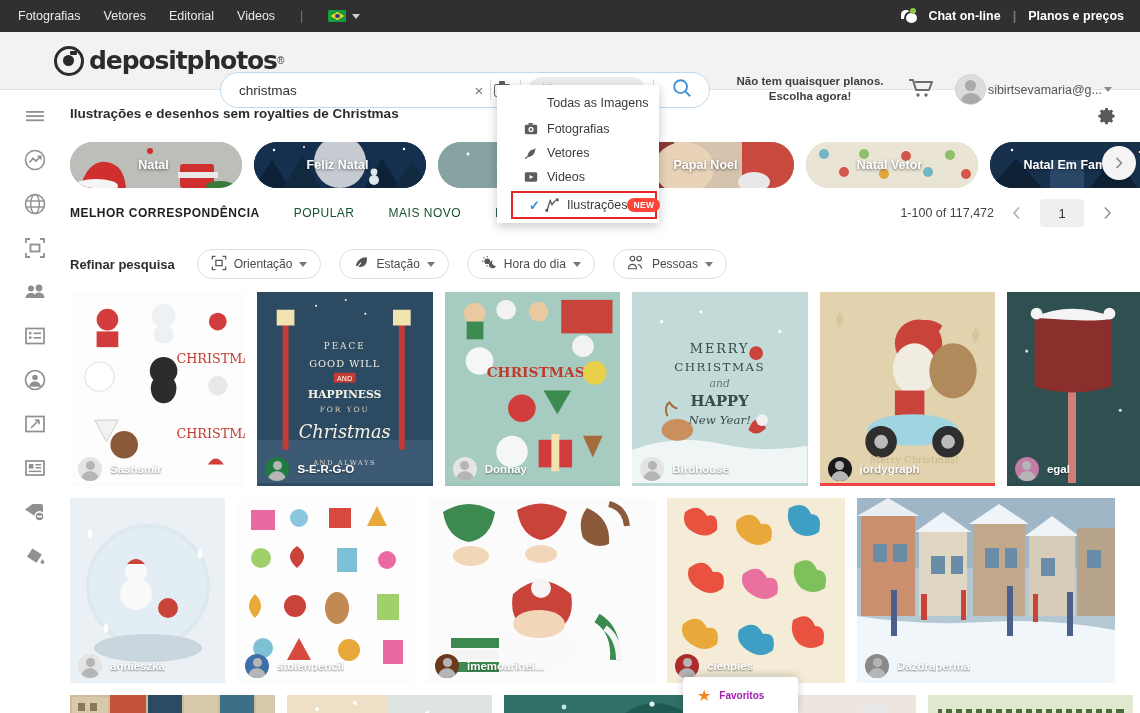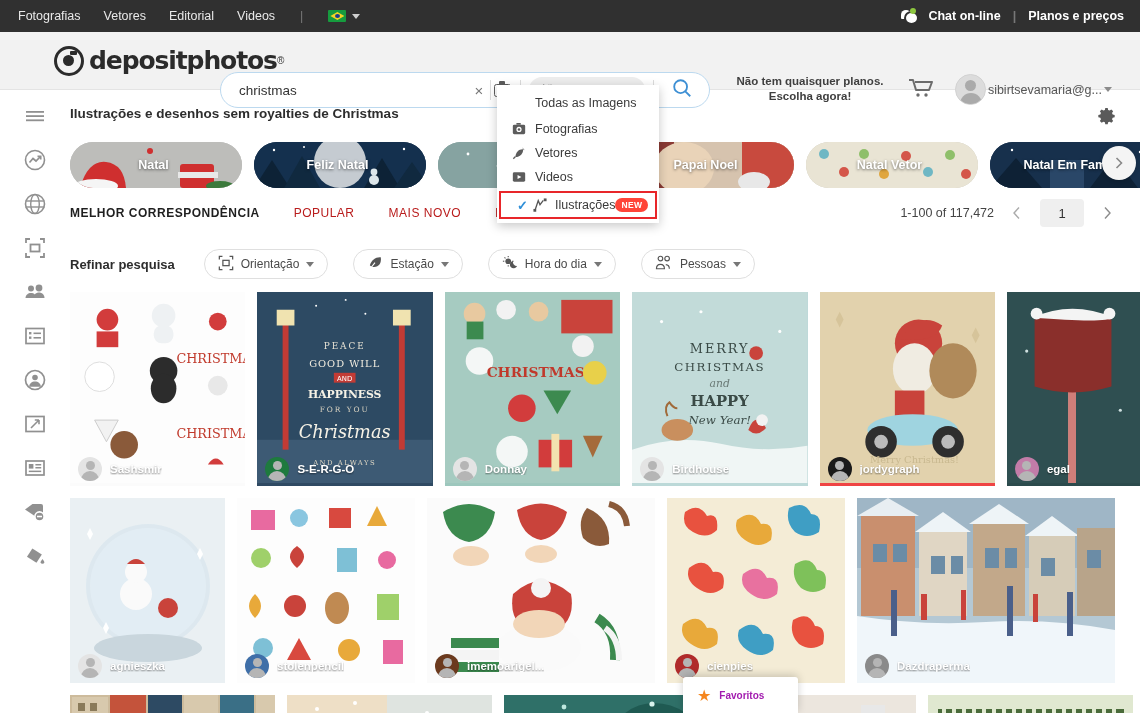--- a/index.html
+++ b/index.html
@@ -153,21 +153,21 @@
     content:""; position:absolute; left:4px; top:18px;
     width:22px; height:16px; border-radius:11px 11px 0 0; background:#aaa;
   }
   .user-email { font-size: 12.5px; color: #555; }
 
   
   .dropdown {
     position: absolute; left: 497px; top: 85px; width: 162px;
     background: #fff; z-index: 80;
     box-shadow: 0 3px 10px rgba(0,0,0,.22);
-    padding: 6px 0 4px 0;
+    padding: 6px 0 4px 12px;
   }
   .dd-item {
     height: 24px; display: flex; align-items: center;
     font-size: 12.5px; color: #3b3b3b; padding-left: 14px; cursor: pointer;
     position: relative;
   }
   .dd-item .dd-ico {
     width: 16px; margin-right: 8px; display: flex;
     align-items: center; justify-content: center;
   }
@@ -224,42 +224,42 @@
     align-items: center; justify-content: center; cursor: pointer;
     box-shadow: 0 1px 4px rgba(0,0,0,.16); z-index: 20;
   }
 
   
   .tabs {
     position: absolute; left: 0; top: 104px; height: 38px;
     display: flex; align-items: center; gap: 34px;
   }
   .tab {
-    font-size: 12px; letter-spacing: .5px; color: #b91c1c; cursor: pointer;
+    font-size: 12px; letter-spacing: .5px; color: #14532d; cursor: pointer;
     text-transform: uppercase;
   }
   .tab.active { color: #1f1f1f; font-weight: bold; }
   .pager {
     position: absolute; right: 20px; top: 104px; height: 38px;
     display: flex; align-items: center; gap: 10px; font-size: 12.5px; color: #444;
   }
   .pg-btn {
     width: 26px; height: 26px; display: flex; align-items: center;
     justify-content: center; color: #999; cursor: pointer; font-size: 16px;
   }
   .pg-num {
     min-width: 44px; height: 28px; background: #efefef; border-radius: 4px;
     display: flex; align-items: center; justify-content: center;
     font-size: 13px; color: #333; cursor: pointer;
   }
 
   
   .refine {
     position: absolute; left: 0; top: 152px; height: 44px;
-    display: flex; align-items: center; gap: 25px; text-align: right;
+    display: flex; align-items: center; gap: 18px; text-align: right;
   }
   .refine-label { font-size: 13px; font-weight: bold; color: #2d2d2d; margin-right: 4px; }
   .rchip {
     height: 30px; border: 1px solid #dfdfdf; border-radius: 15px;
     display: flex; align-items: center; gap: 7px; padding: 0 13px;
     font-size: 12px; color: #4a4a4a; cursor: pointer; background:#fff;
   }
 
   
   .grid { position: absolute; left: 0; top: 202px; right: 0; bottom: 0; overflow: hidden; }

